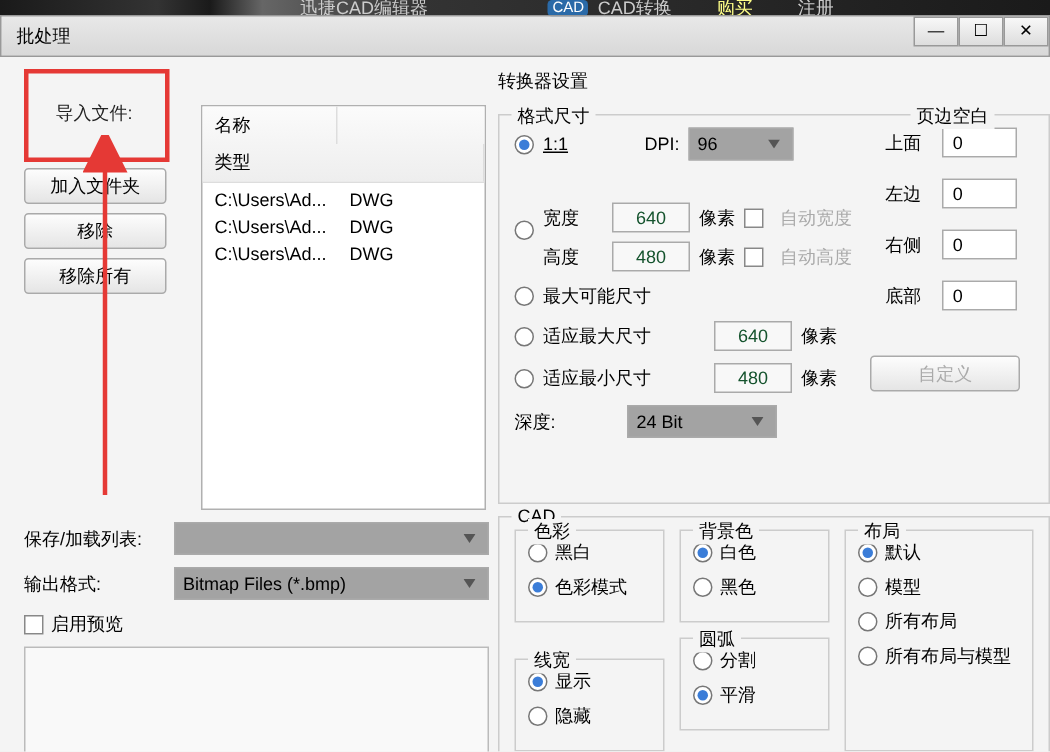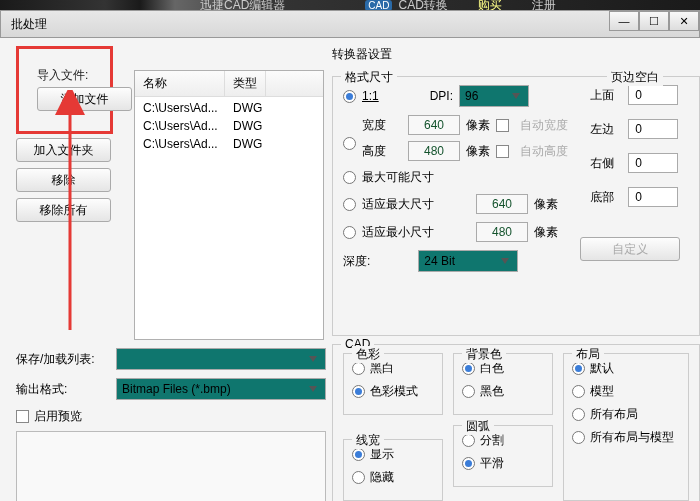--- a/index.html
+++ b/index.html
@@ -16,34 +16,34 @@
   
   .left-panel { width: 320px; padding: 8px 8px 8px 16px; border-right: 0; }
   .highlight-box { border: 3px solid #e53935; padding: 18px; width: 97px; }
   .label-import { color: #222; margin-bottom: 3px; }
   
   .win-button { width: 95px; height: 24px; background: linear-gradient(to bottom, #fdfdfd, #e5e5e5); border: 1px solid #aaa; border-radius: 3px; text-align: center; line-height: 22px; margin-bottom: 6px; cursor: pointer; }
   .win-button.inside { margin-bottom: 2px; }
   .buttons-col { margin-top: 4px; }
   
   .file-list { position: absolute; left: 134px; top: 70px; width: 190px; height: 270px; border: 1px solid #b0b0b0; background: #fff; }
-  .file-list .header { display: flex; background: linear-gradient(to bottom,#fbfbfb,#eee); border-bottom: 1px solid #ddd; }
+  .file-list .header { display: flex; background: linear-gradient(to bottom,#fbfbfb,#eee); border-bottom: 1px solid #ddd; flex-direction: column; }
   .file-list .header div { padding: 4px 8px; border-right: 1px solid #ddd; font-size: 12px; }
   .file-list .header .col1 { width: 90px; }
   .file-list .rows { padding-top: 2px; }
   .file-list .row { display: flex; padding: 2px 8px; }
   .file-list .row .c1 { width: 90px; overflow: hidden; white-space: nowrap; }
   .file-list .row .c2 { width: 60px; }
   
   .arrow-svg { position: absolute; left: 50px; top: 90px; pointer-events: none; }
   
   .bottom-left { position: absolute; left: 16px; top: 348px; width: 310px; }
   .form-row { display: flex; align-items: center; margin-bottom: 8px; }
   .form-row .lbl { width: 100px; }
-  .combo { flex: 1; height: 22px; border: 1px solid #aaa; background: #0f766e; display: flex; align-items: center; padding: 0 5px; justify-content: space-between; }
+  .combo { flex: 1; height: 22px; border: 1px solid #aaa; background: #a3a3a3; display: flex; align-items: center; padding: 0 5px; justify-content: space-between; }
   .combo .drop { width: 14px; height: 14px; display: inline-flex; align-items: center; justify-content: center; }
   .checkbox-row { display: flex; align-items: center; margin-top: 6px; }
   .checkbox { width: 13px; height: 13px; border: 1px solid #888; background: #fff; margin-right: 5px; }
   
   .preview { border: 1px solid #bbb; height: 80px; margin-top: 6px; background: #f9f9f9; }
   
   .right-panel { flex: 1; padding: 8px 0 8px 12px; overflow: hidden; }
   .panel-title { margin-bottom: 13px; }
   
   .fieldset { border: 1px solid #ccc; padding: 8px 10px 10px 10px; margin-bottom: 8px; position: relative; }
@@ -92,21 +92,20 @@
     <span>—</span>
     <span>☐</span>
     <span>✕</span>
   </div>
 </div>
 
 <div class="client">
   <div class="left-panel">
     <div class="highlight-box">
       <div class="label-import">导入文件:</div>
-      <div class="win-button inside">添加文件</div>
     </div>
     <div class="buttons-col">
       <div class="win-button">加入文件夹</div>
       <div class="win-button">移除</div>
       <div class="win-button">移除所有</div>
     </div>
   </div>
 
   <div class="file-list">
     <div class="header">
@@ -186,21 +185,21 @@
               <span class="drop">
                   <svg class="tri" viewBox="0 0 8 6">
                     <path d="M0 0 L8 0 L4 6 Z" fill="#555"></path>
                   </svg>
                 </span>
             </div>
           </div>
           <div class="fs-row">
             <span class="radio" style="align-self:center;margin-top:10px;"></span>
             <div>
-              <div class="fs-row" style="margin-bottom:6px;">
+              <div class="fs-row" style="margin-bottom:6px;margin-top:20px;">
                 <span>宽度</span>
                 <span style="width:10px;"></span>
                 <span class="num-input">640</span>
                 <span>像素</span>
                 <span class="checkbox"></span>
                 <span class="disabled-text">自动宽度</span>
               </div>
               <div class="fs-row" style="margin-bottom:0;">
                 <span>高度</span>
                 <span style="width:10px;"></span>

